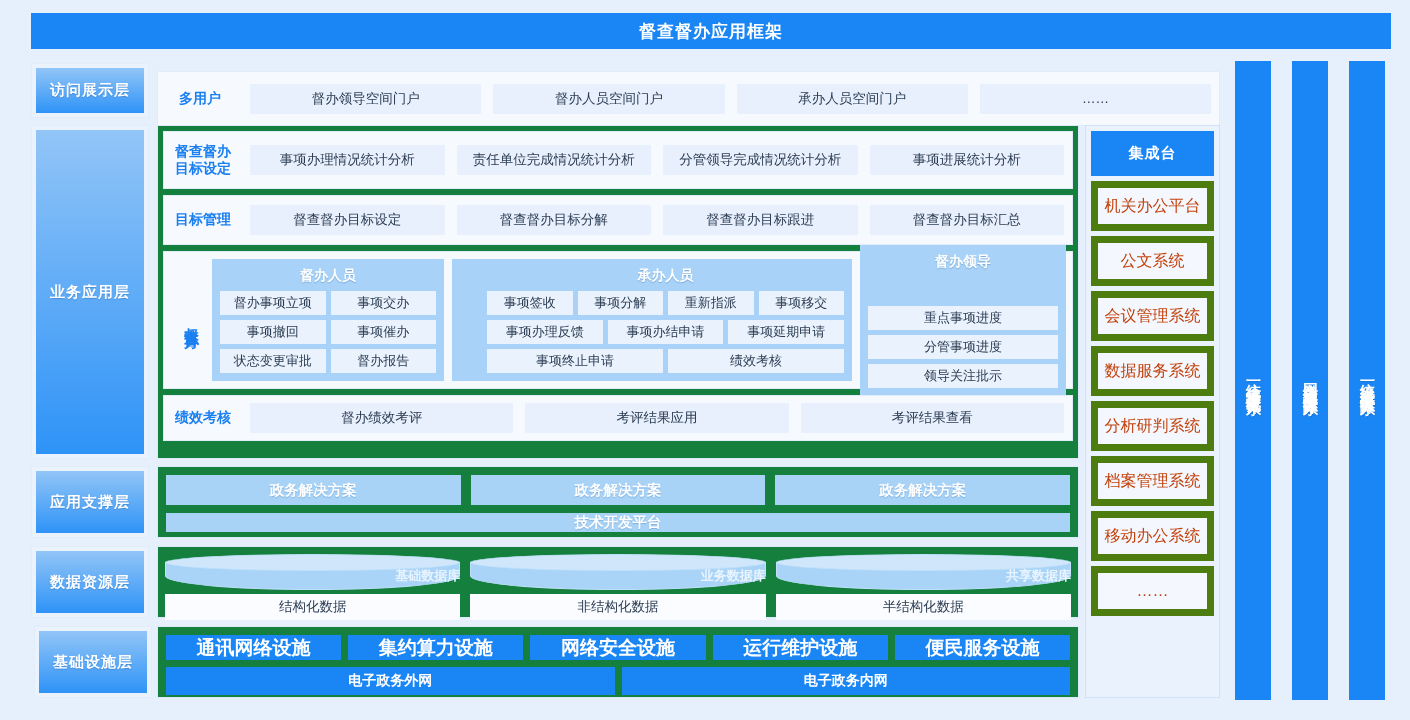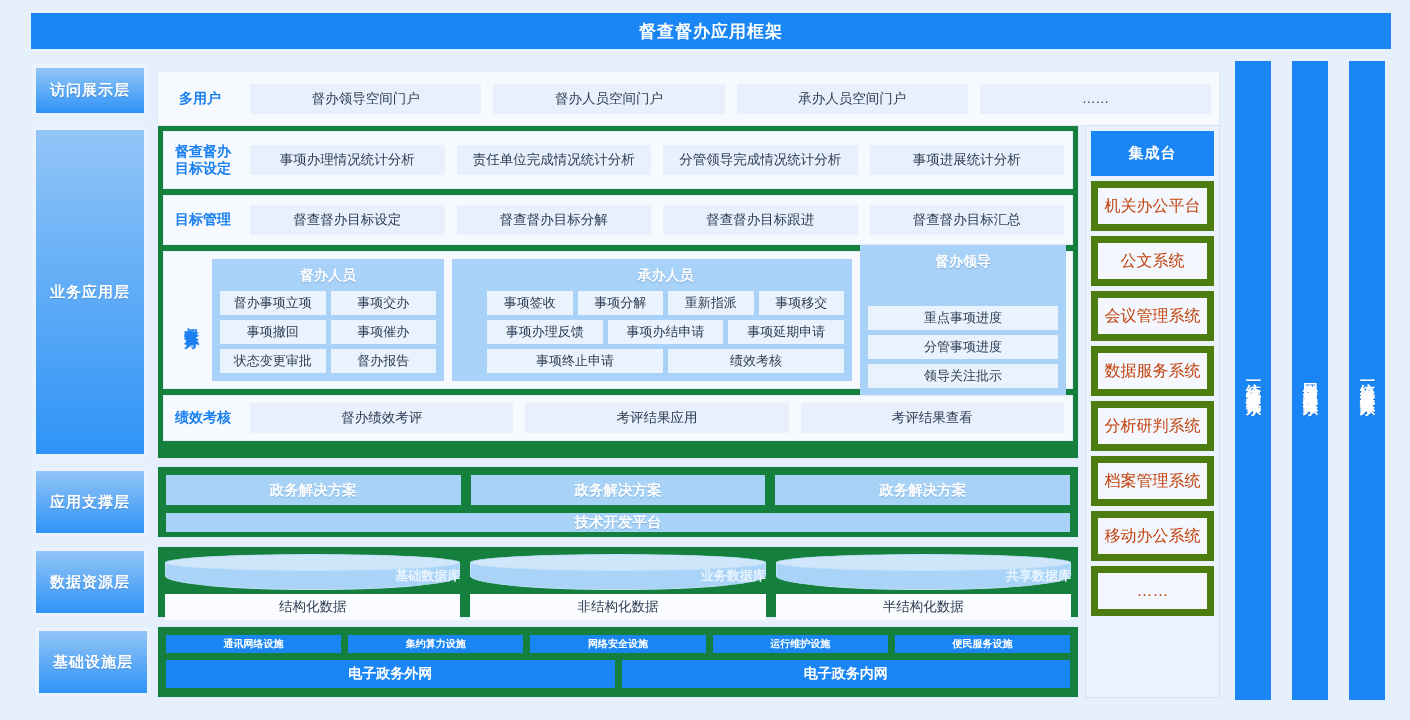--- a/index.html
+++ b/index.html
@@ -95,22 +95,22 @@
     color:#e9f4ff; font-size:13px; font-weight:bold;
   }
   .dbsub{
     background:#fafcff; color:#2b3c52; font-size:13.5px; height:26px;
     display:flex; align-items:center; justify-content:center;
   }
 
   
   .inf-row{ display:flex; gap:7px; width:100%; }
   .inf-chip{
-    flex:1; background:#1a86f5; color:#fff; font-size:10px; font-weight:bold;
-    height:18px; display:flex; align-items:center; justify-content:center;
+    flex:1; background:#1a86f5; color:#fff; font-size:19px; font-weight:bold;
+    height:25px; display:flex; align-items:center; justify-content:center;
   }
   .inf-chip.wide{ height:28px; font-size:14px; }
 
   
   .intg{ position:absolute; background:#eaf2fd; border:1px solid #cfe2f9; padding:5px; }
   .intg-head{
     background:#1a86f5; color:#fff; font-weight:bold; font-size:15px;
     height:45px; display:flex; align-items:center; justify-content:center;
     margin-bottom:5px; letter-spacing:1px;
   }

